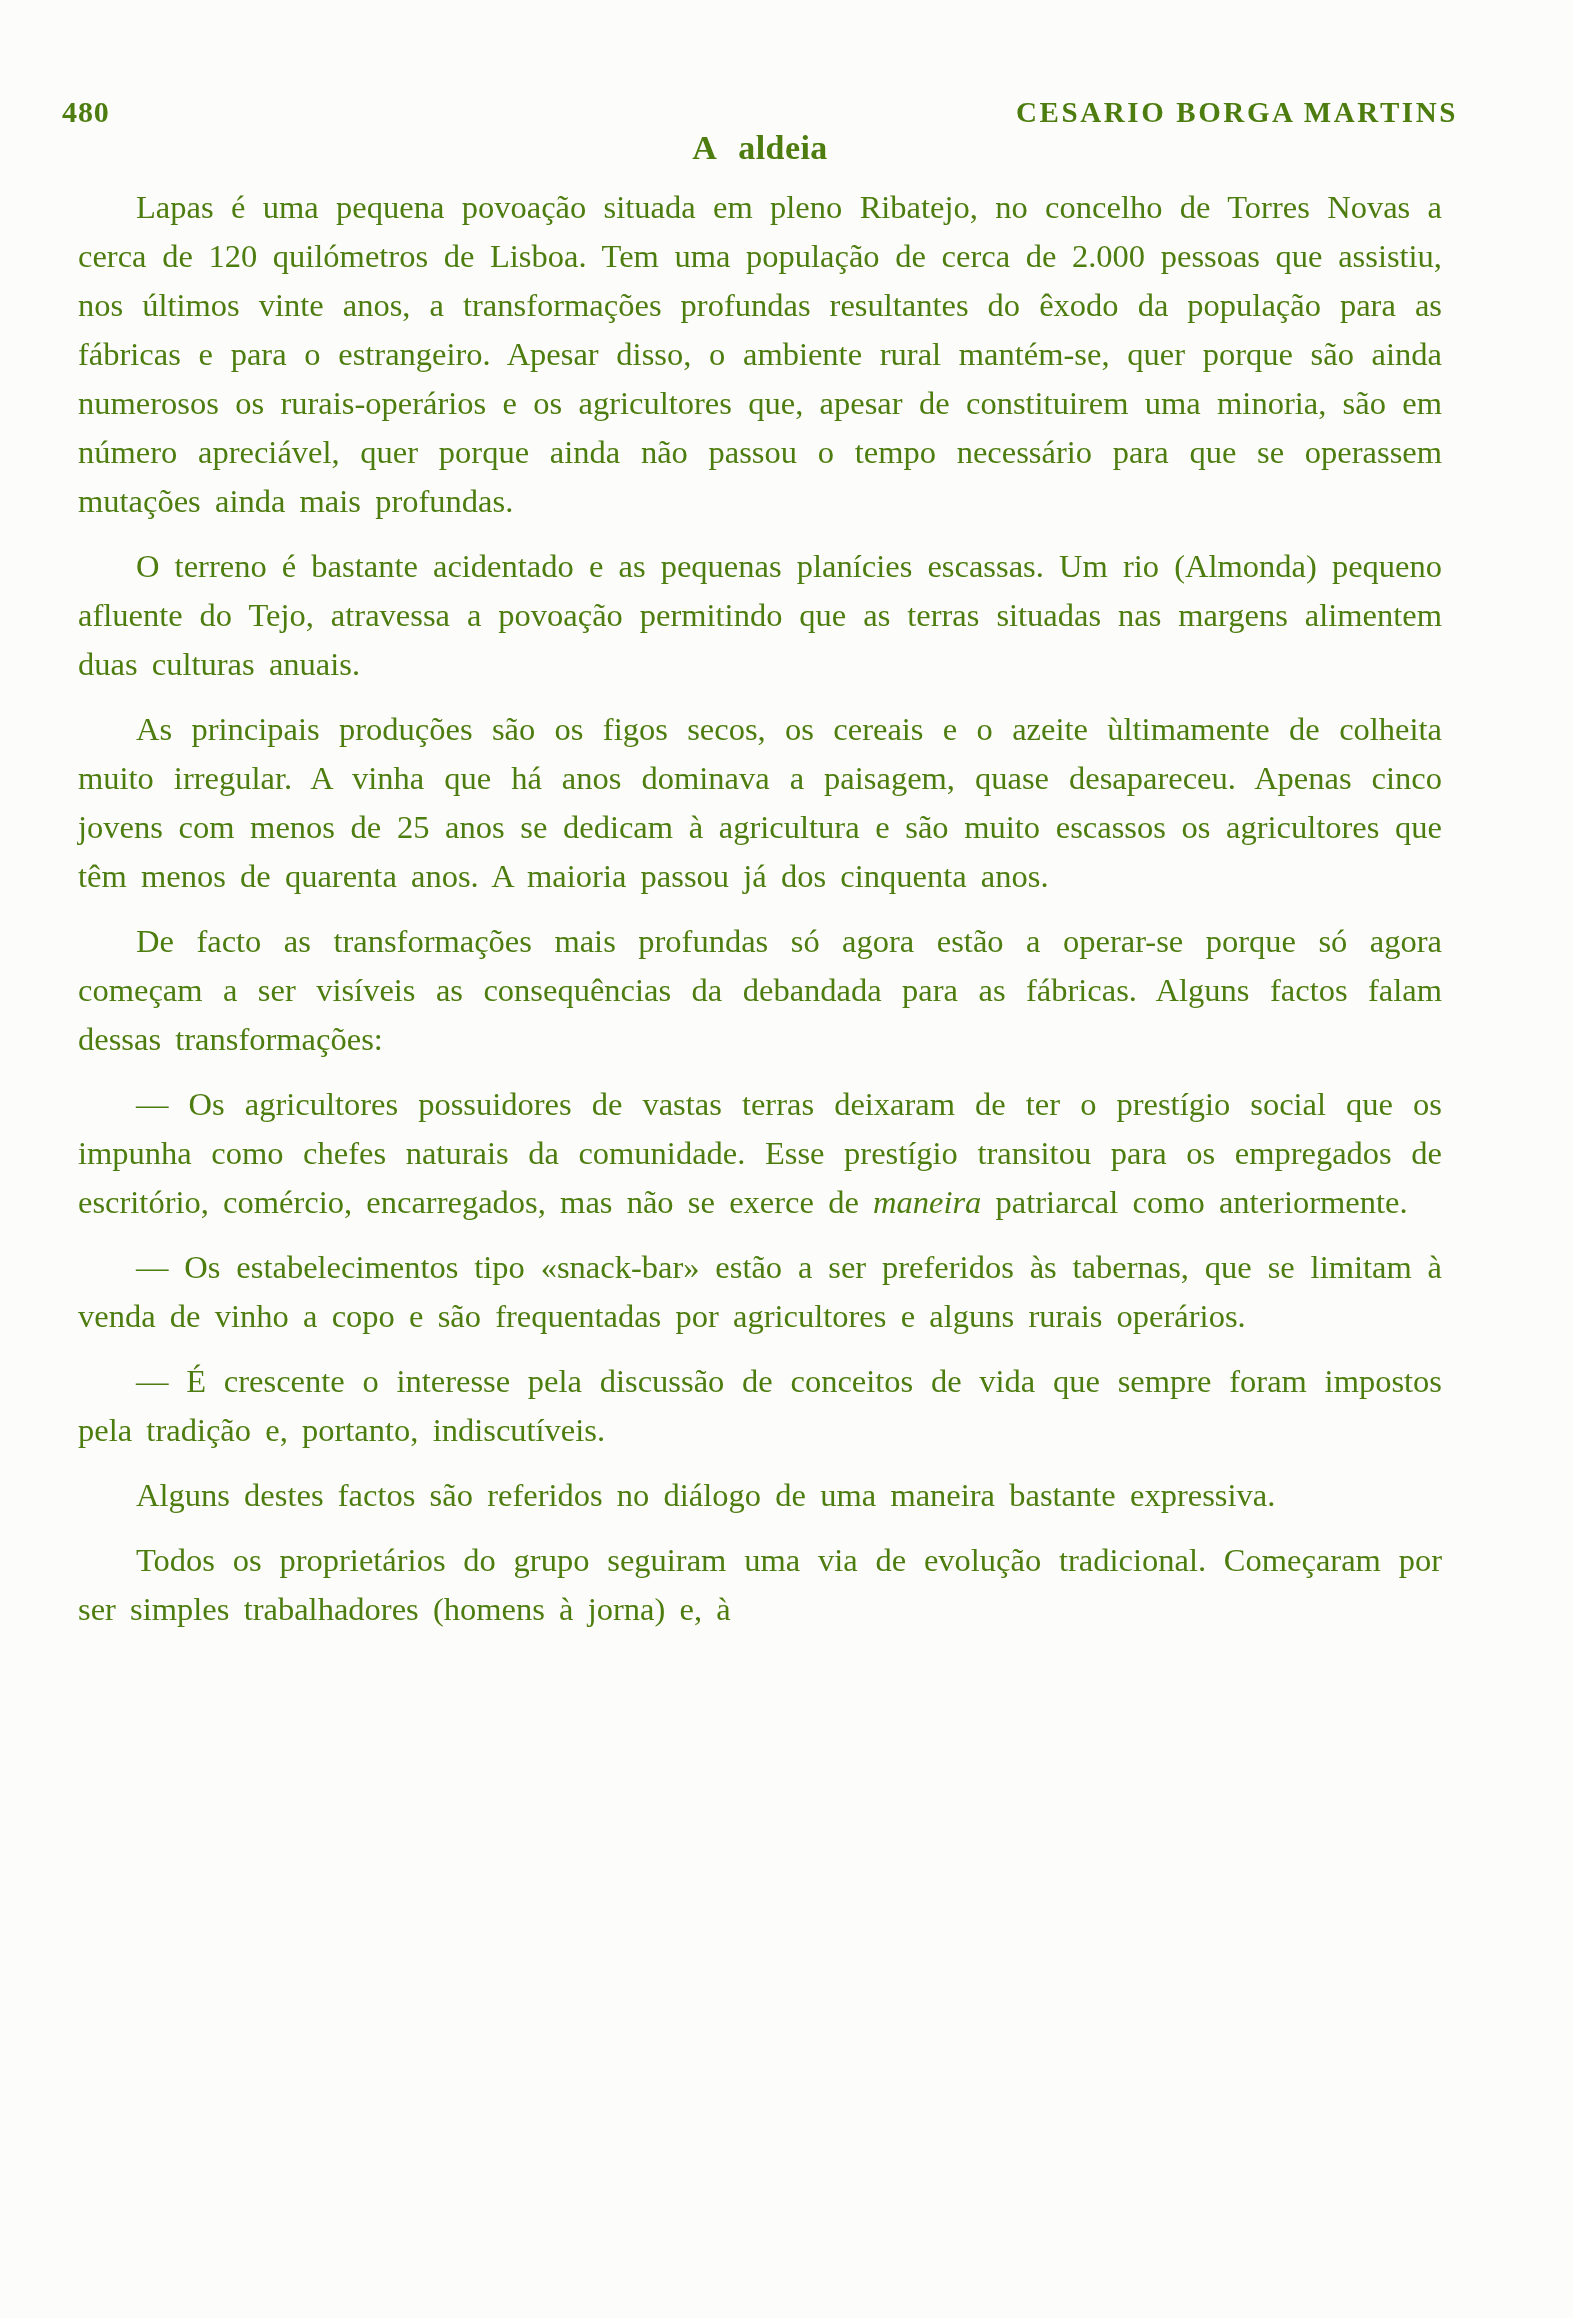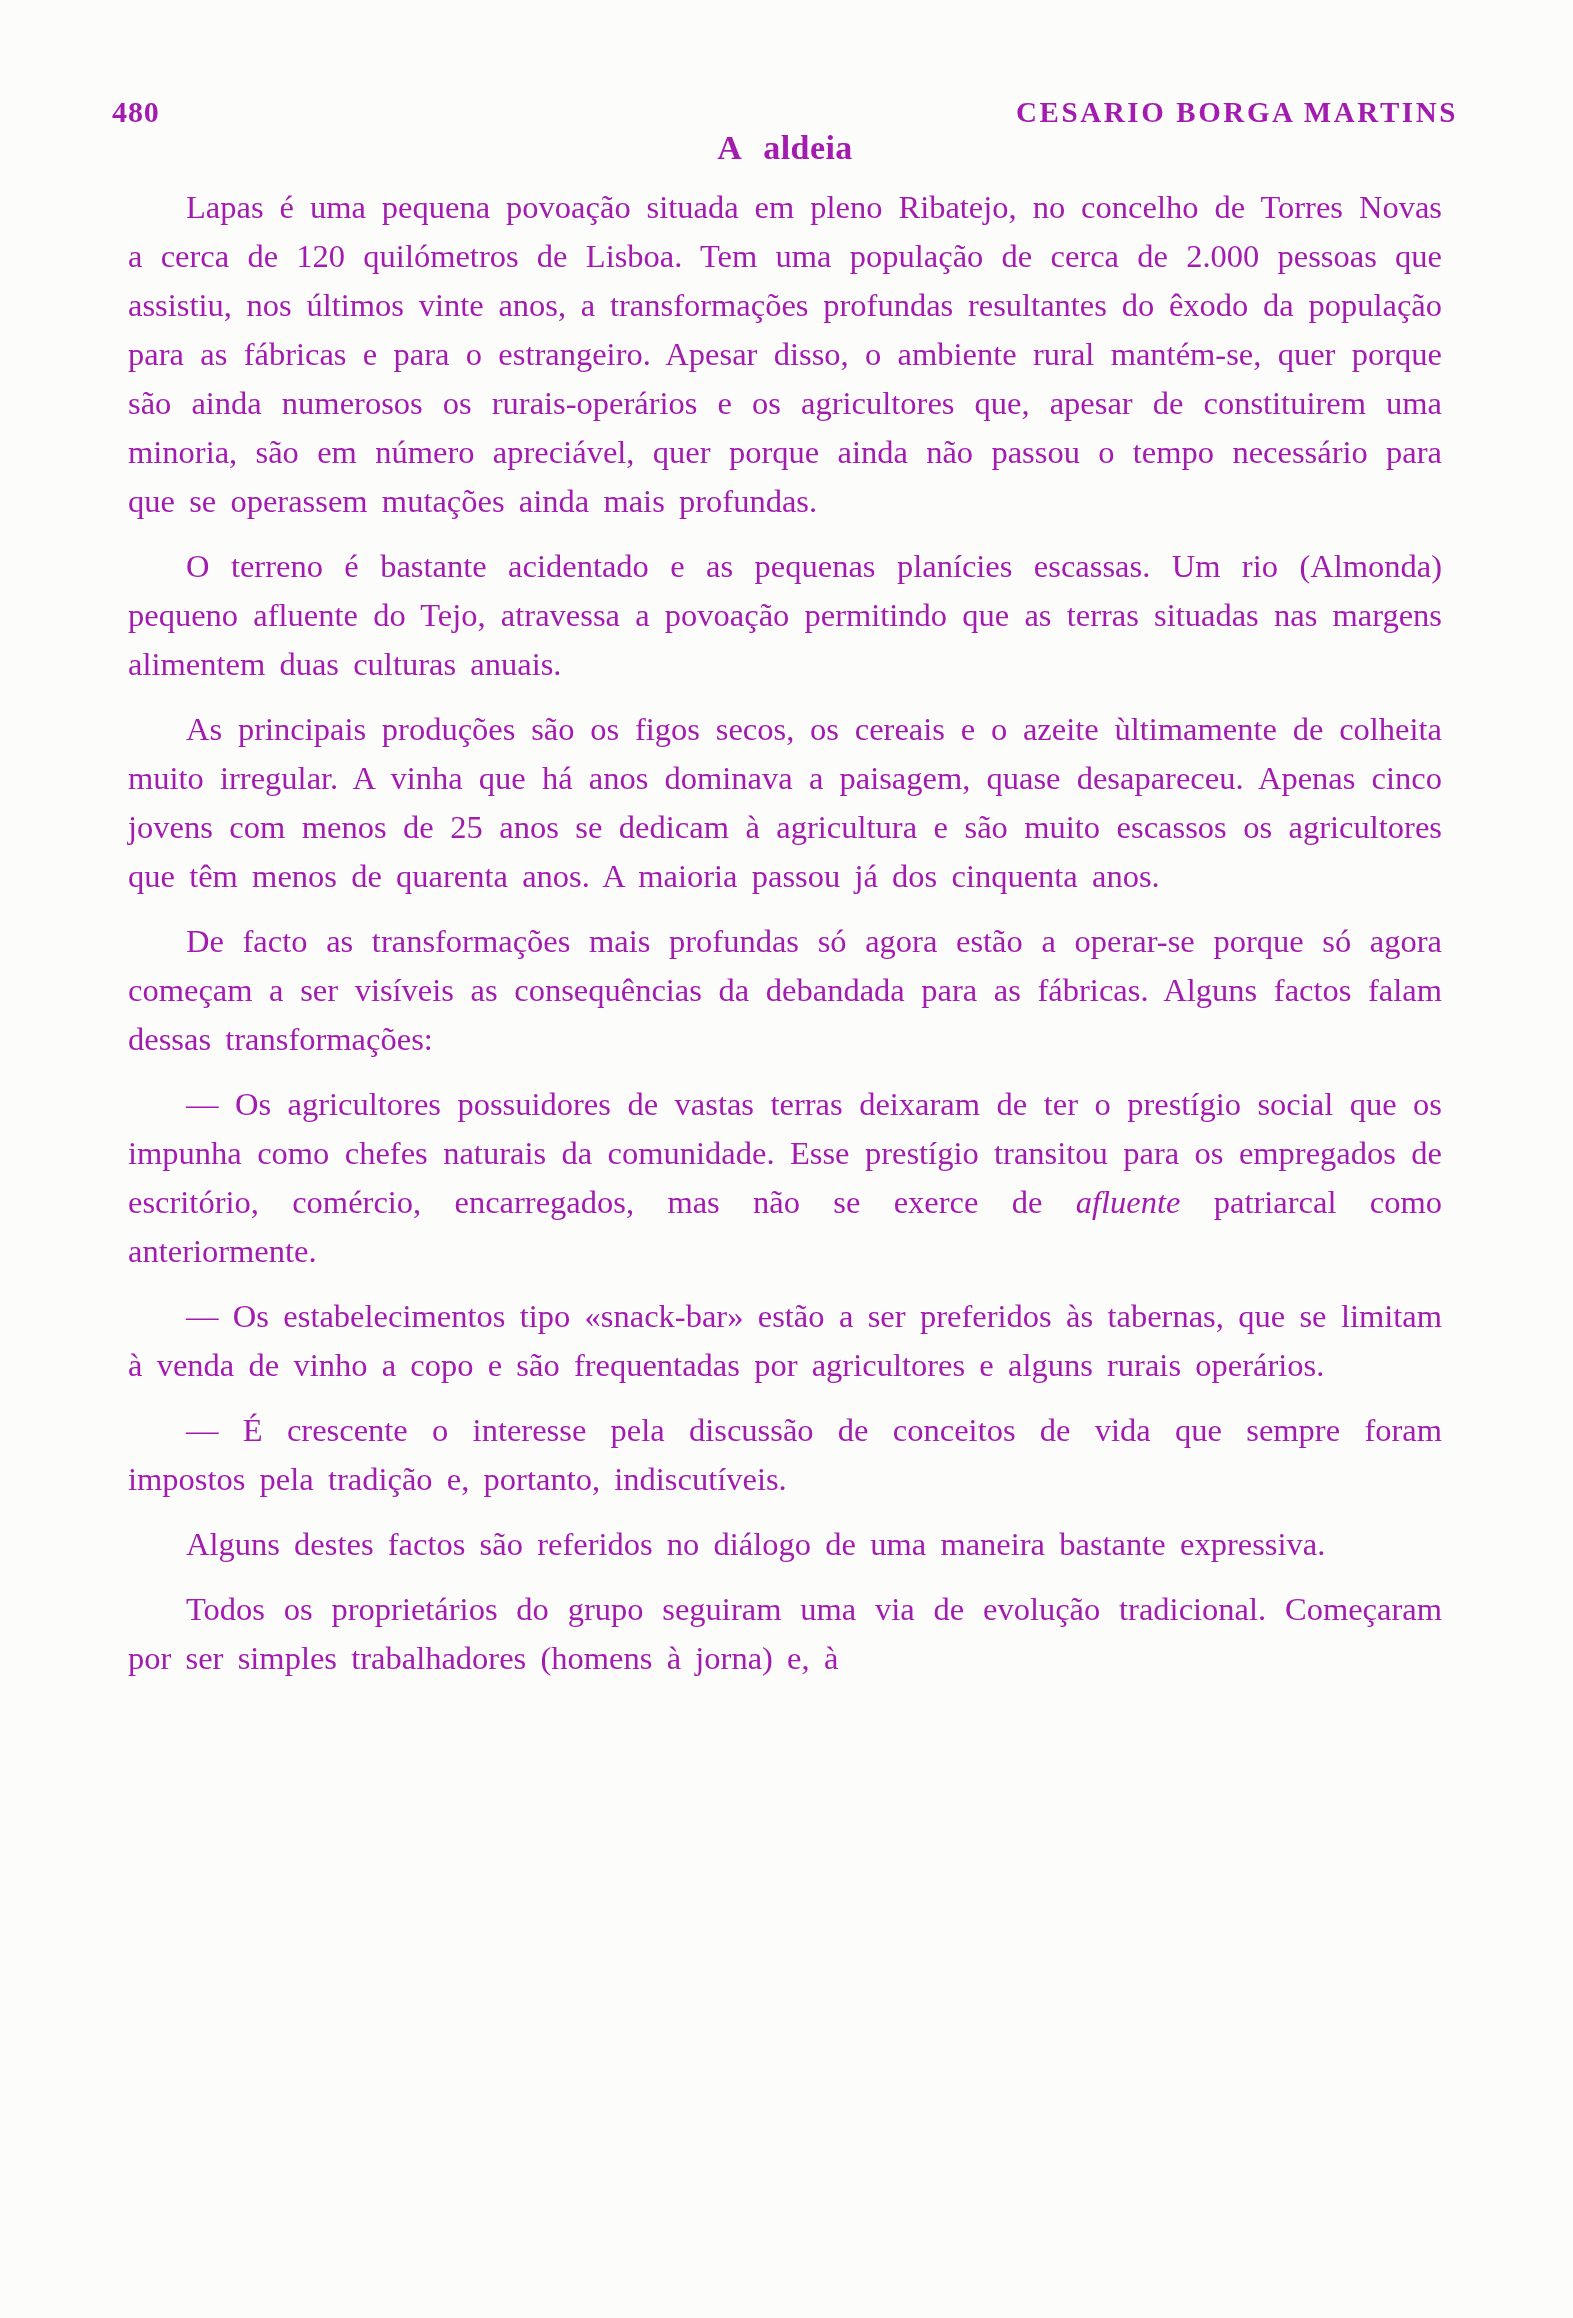--- a/index.html
+++ b/index.html
@@ -7,23 +7,23 @@
     margin: 0;
     padding: 0;
     background: #fbfbf8;
   }
   .page {
     position: relative;
     width: 1574px;
     height: 2319px;
     box-sizing: border-box;
     background: #fcfcfa;
-    color: #a21caf;
+    color: #4d7c0f;
     font-family: "Liberation Serif", "DejaVu Serif", serif;
-    padding: 95px 116px 0 112px;
+    padding: 95px 116px 0 62px;
     overflow: hidden;
   }
   .running-head {
     display: flex;
     justify-content: space-between;
     align-items: baseline;
   }
   .pagenum {
     font-weight: 700;
     font-size: 30px;
@@ -74,21 +74,21 @@
     <span class="author">CESARIO BORGA MARTINS</span>
   </div>
 
   <h1 class="heading heading-aldeia">A aldeia</h1>
 
   <div class="body-text">
     <p class="para">Lapas é uma pequena povoação situada em pleno Ribatejo, no concelho de Torres Novas a cerca de 120 quilómetros de Lisboa. Tem uma população de cerca de 2.000 pessoas que assistiu, nos últimos vinte anos, a transformações profundas resultantes do êxodo da população para as fábricas e para o estrangeiro. Apesar disso, o ambiente rural mantém-se, quer porque são ainda numerosos os rurais-operários e os agricultores que, apesar de constituirem uma minoria, são em número apreciável, quer porque ainda não passou o tempo necessário para que se operassem mutações ainda mais profundas.</p>
     <p class="para">O terreno é bastante acidentado e as pequenas planícies escassas. Um rio (Almonda) pequeno afluente do Tejo, atravessa a povoação permitindo que as terras situadas nas margens alimentem duas culturas anuais.</p>
     <p class="para">As principais produções são os figos secos, os cereais e o azeite ùltimamente de colheita muito irregular. A vinha que há anos dominava a paisagem, quase desapareceu. Apenas cinco jovens com menos de 25 anos se dedicam à agricultura e são muito escassos os agricultores que têm menos de quarenta anos. A maioria passou já dos cinquenta anos.</p>
     <p class="para">De facto as transformações mais profundas só agora estão a operar-se porque só agora começam a ser visíveis as consequências da debandada para as fábricas. Alguns factos falam dessas transformações:</p>
-    <p class="para"><span>— Os agricultores possuidores de vastas terras deixaram de ter o prestígio social que os impunha como chefes naturais da comunidade. Esse prestígio transitou para os empregados de escritório, comércio, encarregados, mas não se exerce de </span><em>afluente</em><span> patriarcal como anteriormente.</span></p>
+    <p class="para"><span>— Os agricultores possuidores de vastas terras deixaram de ter o prestígio social que os impunha como chefes naturais da comunidade. Esse prestígio transitou para os empregados de escritório, comércio, encarregados, mas não se exerce de </span><em>maneira</em><span> patriarcal como anteriormente.</span></p>
     <p class="para">— Os estabelecimentos tipo «snack-bar» estão a ser preferidos às tabernas, que se limitam à venda de vinho a copo e são frequentadas por agricultores e alguns rurais operários.</p>
     <p class="para">— É crescente o interesse pela discussão de conceitos de vida que sempre foram impostos pela tradição e, portanto, indiscutíveis.</p>
     <p class="para">Alguns destes factos são referidos no diálogo de uma maneira bastante expressiva.</p>
   </div>
 
 
   <div class="body-text">
     <p class="para">Todos os proprietários do grupo seguiram uma via de evolução tradicional. Começaram por ser simples trabalhadores (homens à jorna) e, à</p>
   </div>
 

